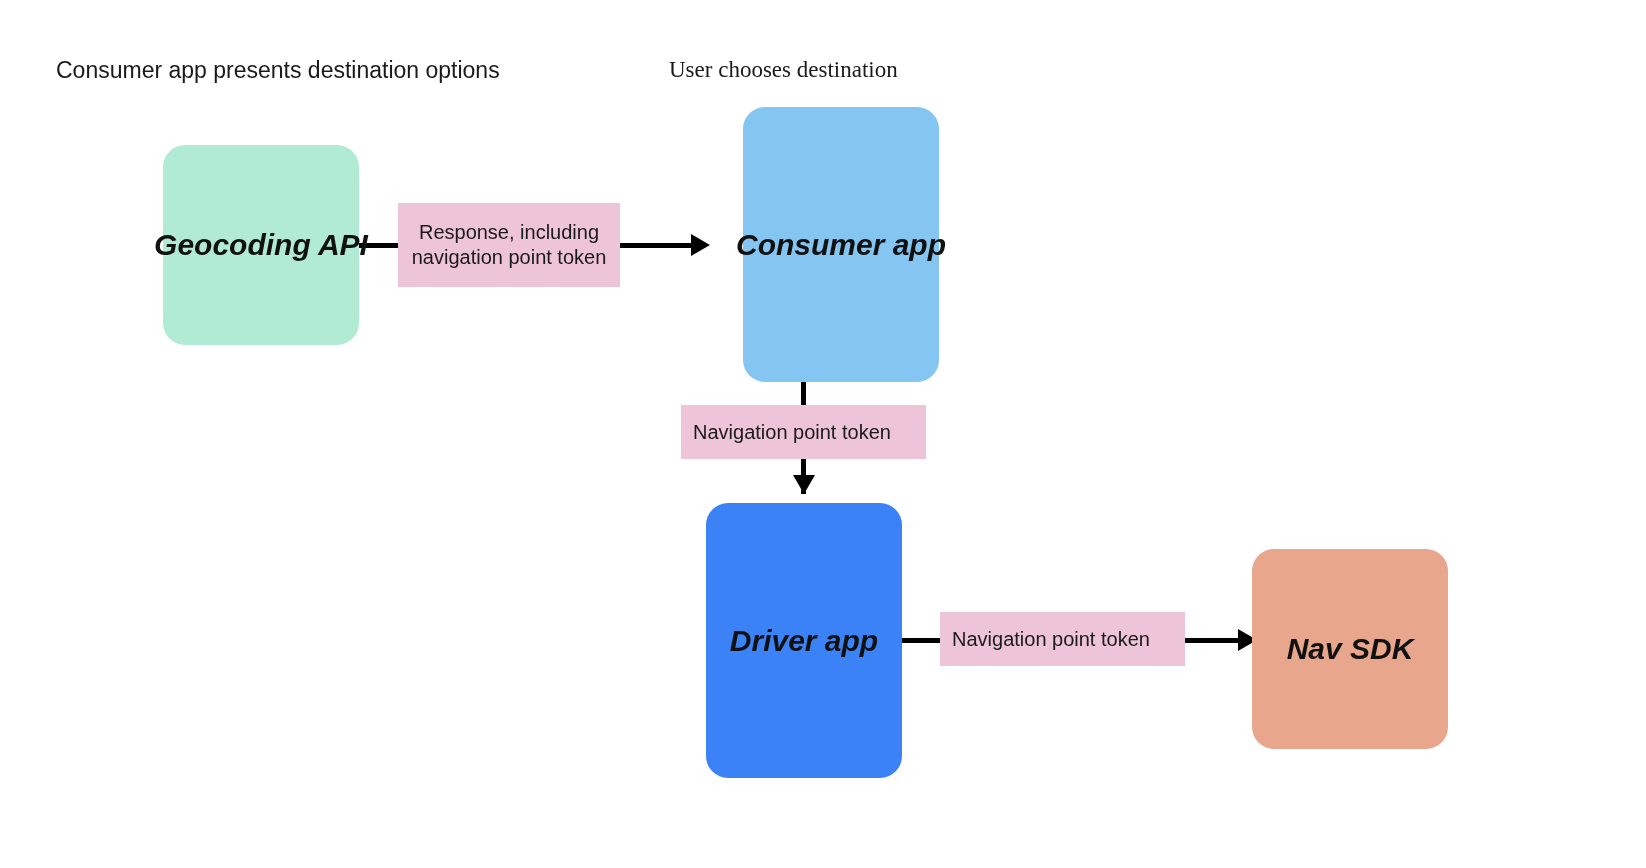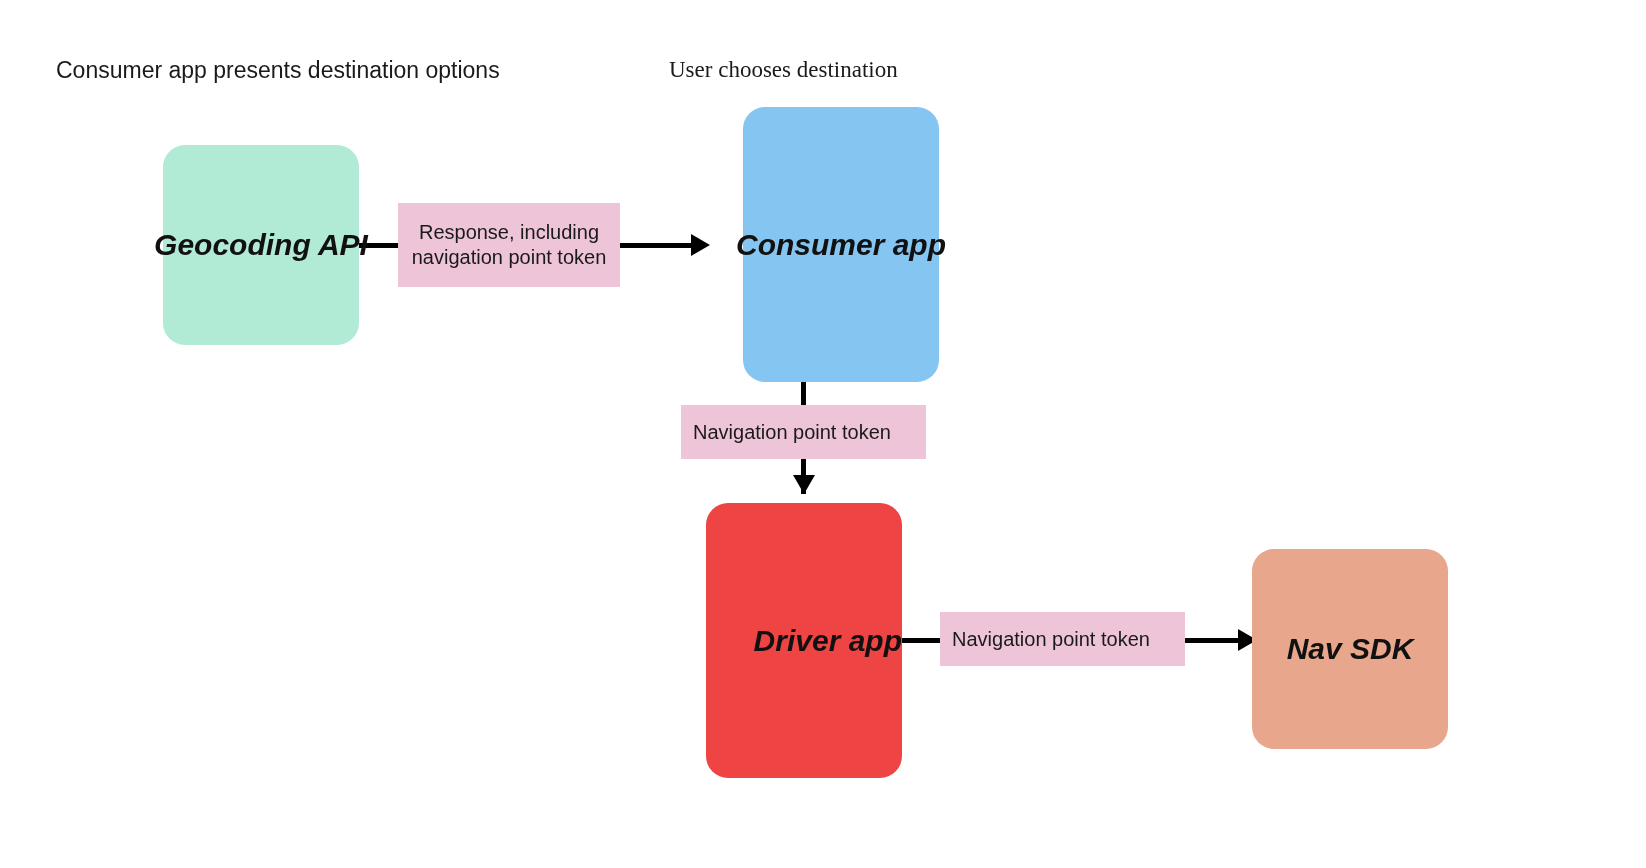--- a/index.html
+++ b/index.html
@@ -151,21 +151,21 @@
   <div id="edge3-arrow" class="arrowhead arrow-right" style="border-left-color: rgb(0, 0, 0);"></div>
 
   <div id="node-geocoding" class="node" style="background-color: rgb(177, 235, 214);">
     <span class="node-label" style="color: rgb(17, 17, 17);">Geocoding API</span>
   </div>
 
   <div id="node-consumer" class="node" style="background-color: rgb(133, 197, 242);">
     <span class="node-label" style="color: rgb(17, 17, 17);">Consumer app</span>
   </div>
 
-  <div id="node-driver" class="node" style="background-color: #ef4444; justify-content: flex-end;">
+  <div id="node-driver" class="node" style="background-color: #3b82f6;">
     <span class="node-label" style="color: rgb(17, 17, 17);">Driver app</span>
   </div>
 
   <div id="node-navsdk" class="node" style="background-color: rgb(232, 167, 140); margin-top: 12px;">
     <span class="node-label" style="color: rgb(17, 17, 17);">Nav SDK</span>
   </div>
 
   <div id="label-response" class="edge-label" style="background-color: rgb(238, 196, 216);">
     <span class="edge-label-text" style="color: rgb(26, 26, 26);">Response, including navigation point token</span>
   </div>

